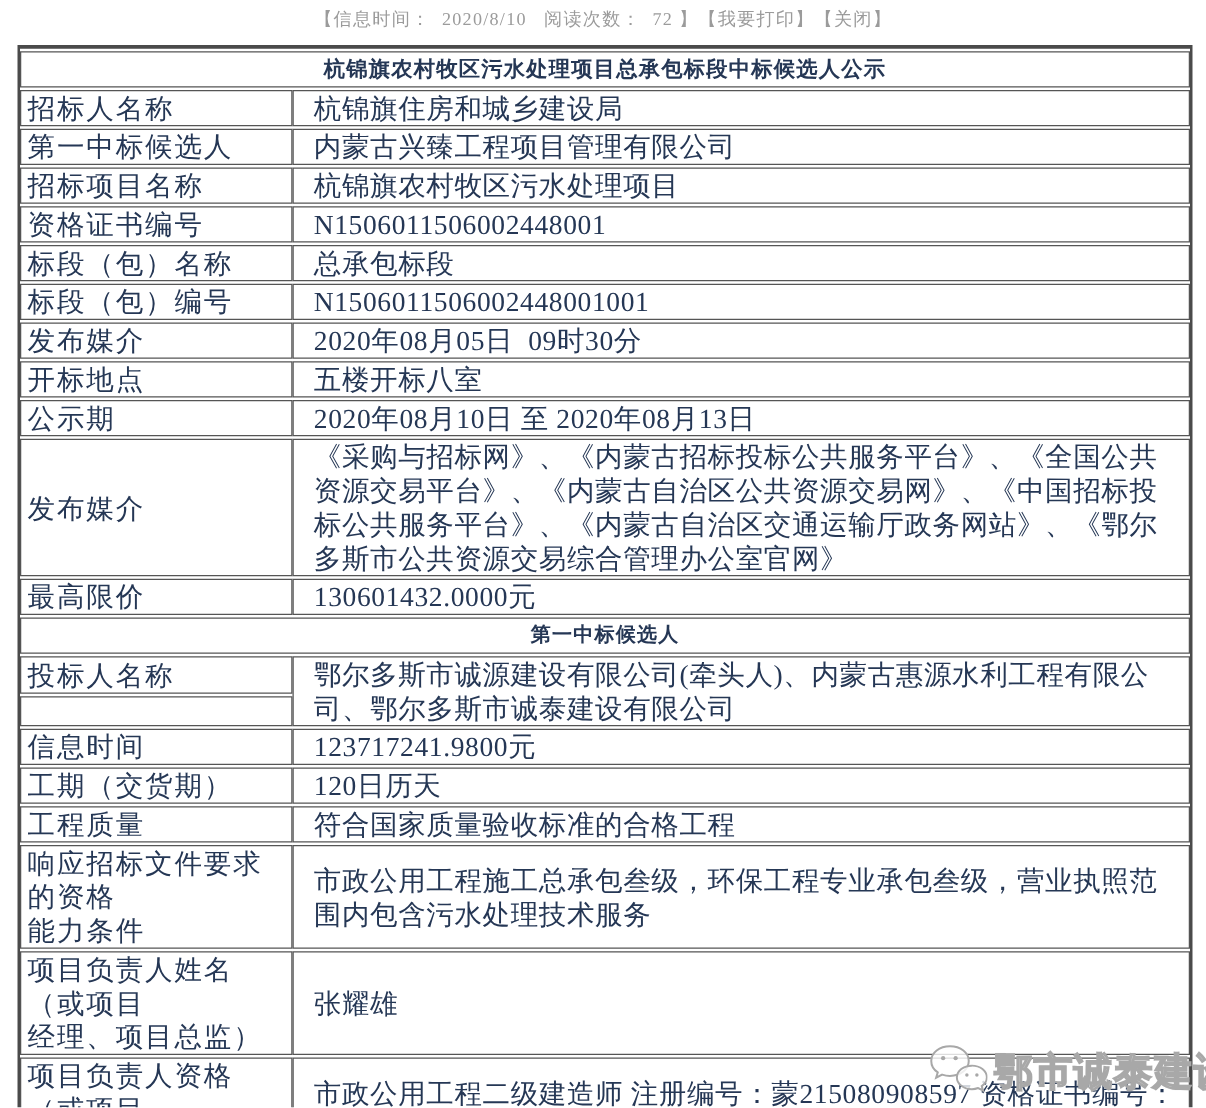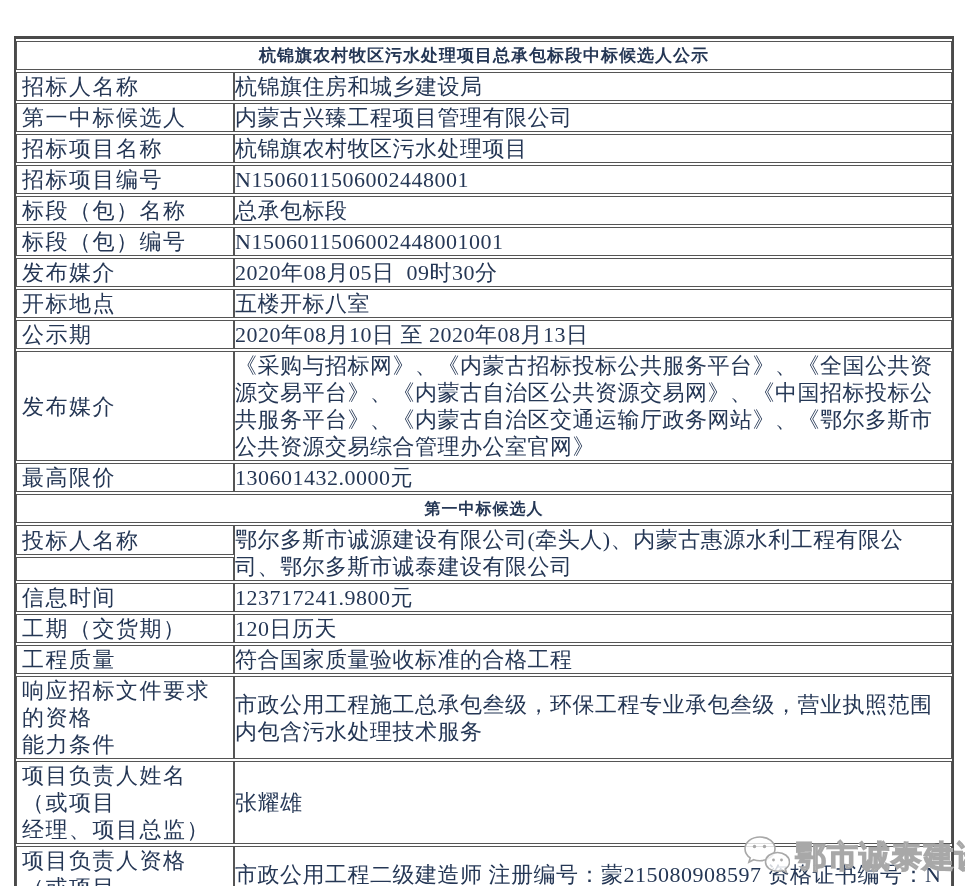--- a/index.html
+++ b/index.html
@@ -42,21 +42,21 @@
   td {
     border: 1px solid #555555;
     vertical-align: middle;
     font-size: 22px;
     line-height: 27px;
     white-space: pre-wrap;
     word-break: break-all;
     overflow: hidden;
   }
   td.lab { padding: 0 4px 0 5px; letter-spacing: 1.5px; }
-  td.val { padding: 0 8px 0 0; letter-spacing: 0.5px; }
+  td.val { padding: 0 8px 0 16px; letter-spacing: 0.5px; }
   td.title-cell {
     text-align: center;
     font-weight: bold;
     font-size: 17px;
     letter-spacing: 1px;
     padding: 0 6px;
   }
   td.section-cell {
     text-align: center;
     font-weight: bold;
@@ -91,20 +91,21 @@
     text-shadow: 0 0 1px #bbbbbb;
     white-space: nowrap;
     font-family: "Liberation Sans", "DejaVu Sans", sans-serif;
   }
 </style>
 </head>
 <body>
 
 <div id="screen">
 
+  <div id="info-bar"><span>【信息时间：  2020/8/10   阅读次数：  72 】</span><span class="link">【我要打印】</span><span class="link">【关闭】</span></div>
 
   <div id="tbl-wrap">
     <table class="announcement">
       <colgroup>
           <col style="width:218px">
           <col>
         </colgroup>
 
       <tbody>
           <tr>
@@ -117,21 +118,21 @@
       </tr>
       <tr>
         <td class="lab h-std">第一中标候选人</td>
         <td class="val h-std">内蒙古兴臻工程项目管理有限公司</td>
       </tr>
       <tr>
         <td class="lab h-std">招标项目名称</td>
         <td class="val h-std">杭锦旗农村牧区污水处理项目</td>
       </tr>
       <tr>
-        <td class="lab h-std">招标项目编号</td>
+        <td class="lab h-std">资格证书编号</td>
         <td class="val h-std">N1506011506002448001</td>
       </tr>
       <tr>
         <td class="lab h-std">标段（包）名称</td>
         <td class="val h-std">总承包标段</td>
       </tr>
       <tr>
         <td class="lab h-std">标段（包）编号</td>
         <td class="val h-std">N1506011506002448001001</td>
       </tr>

